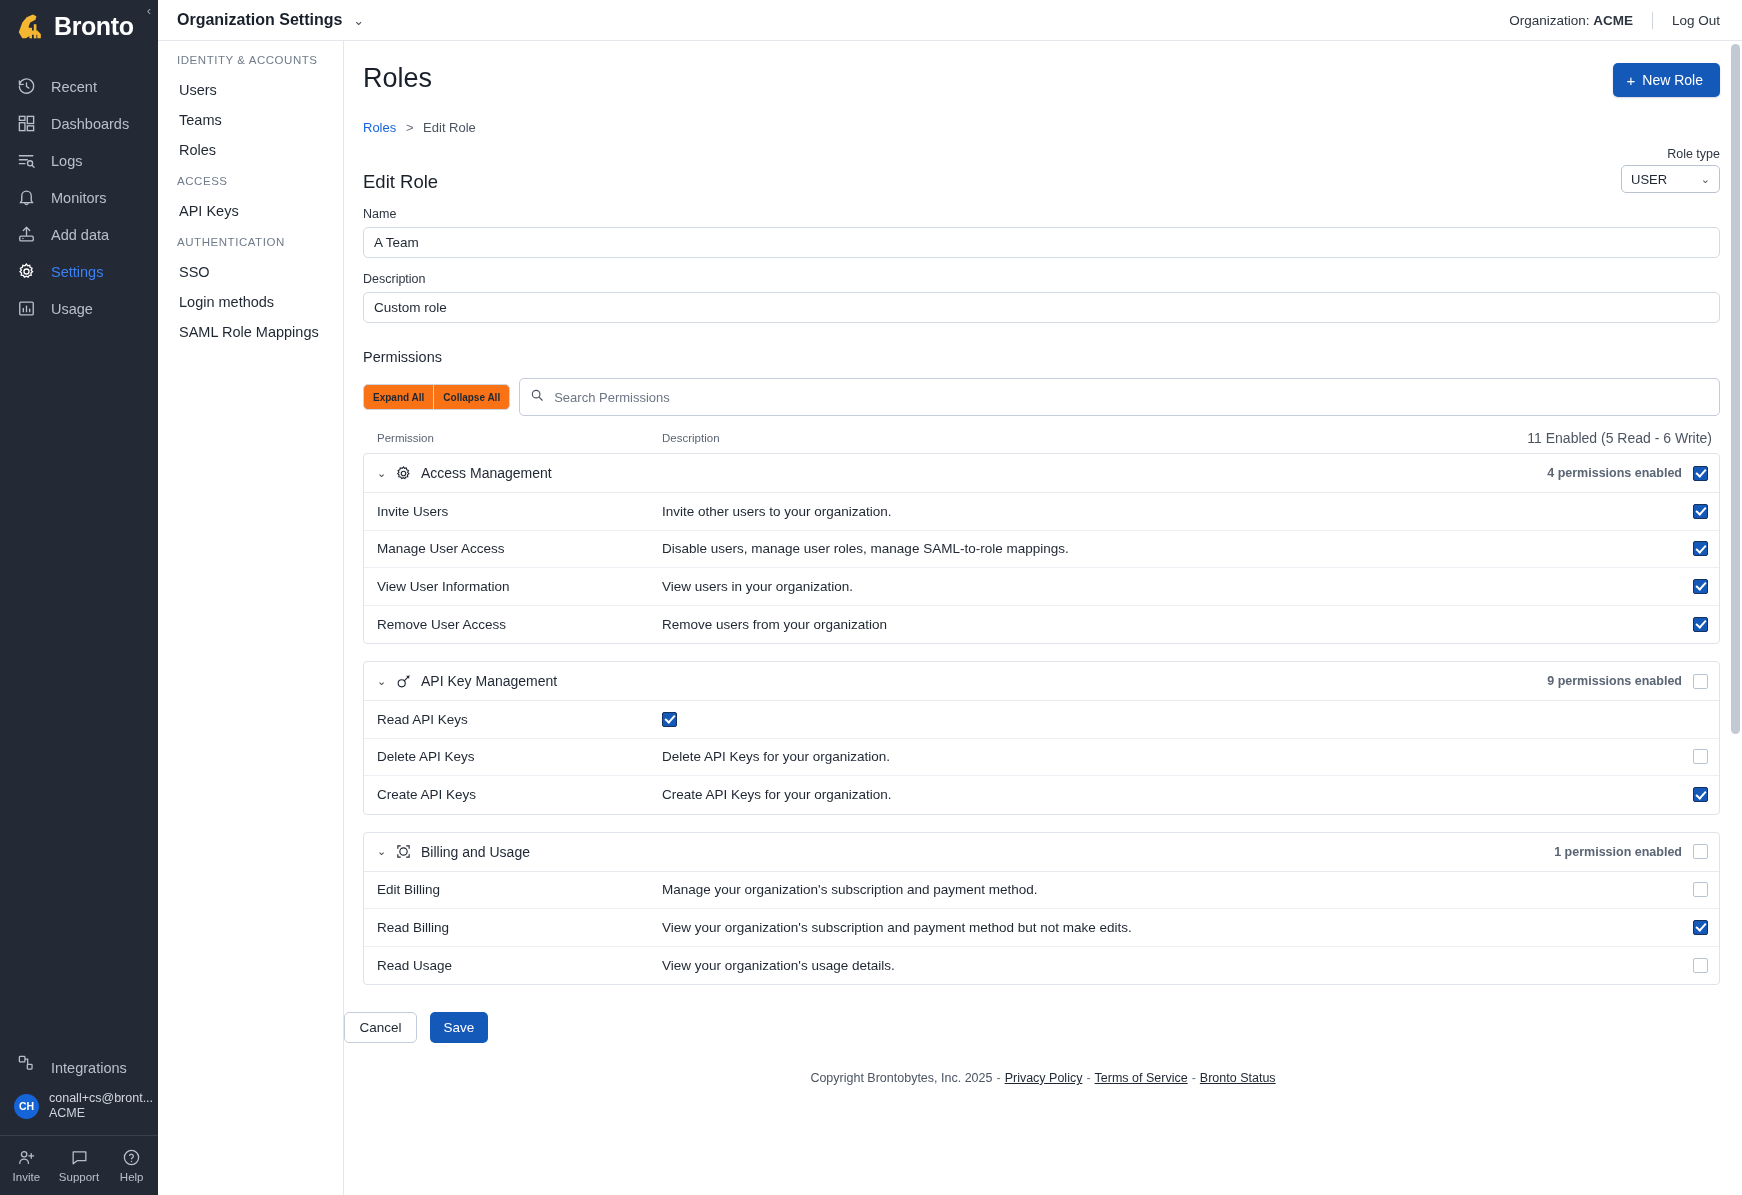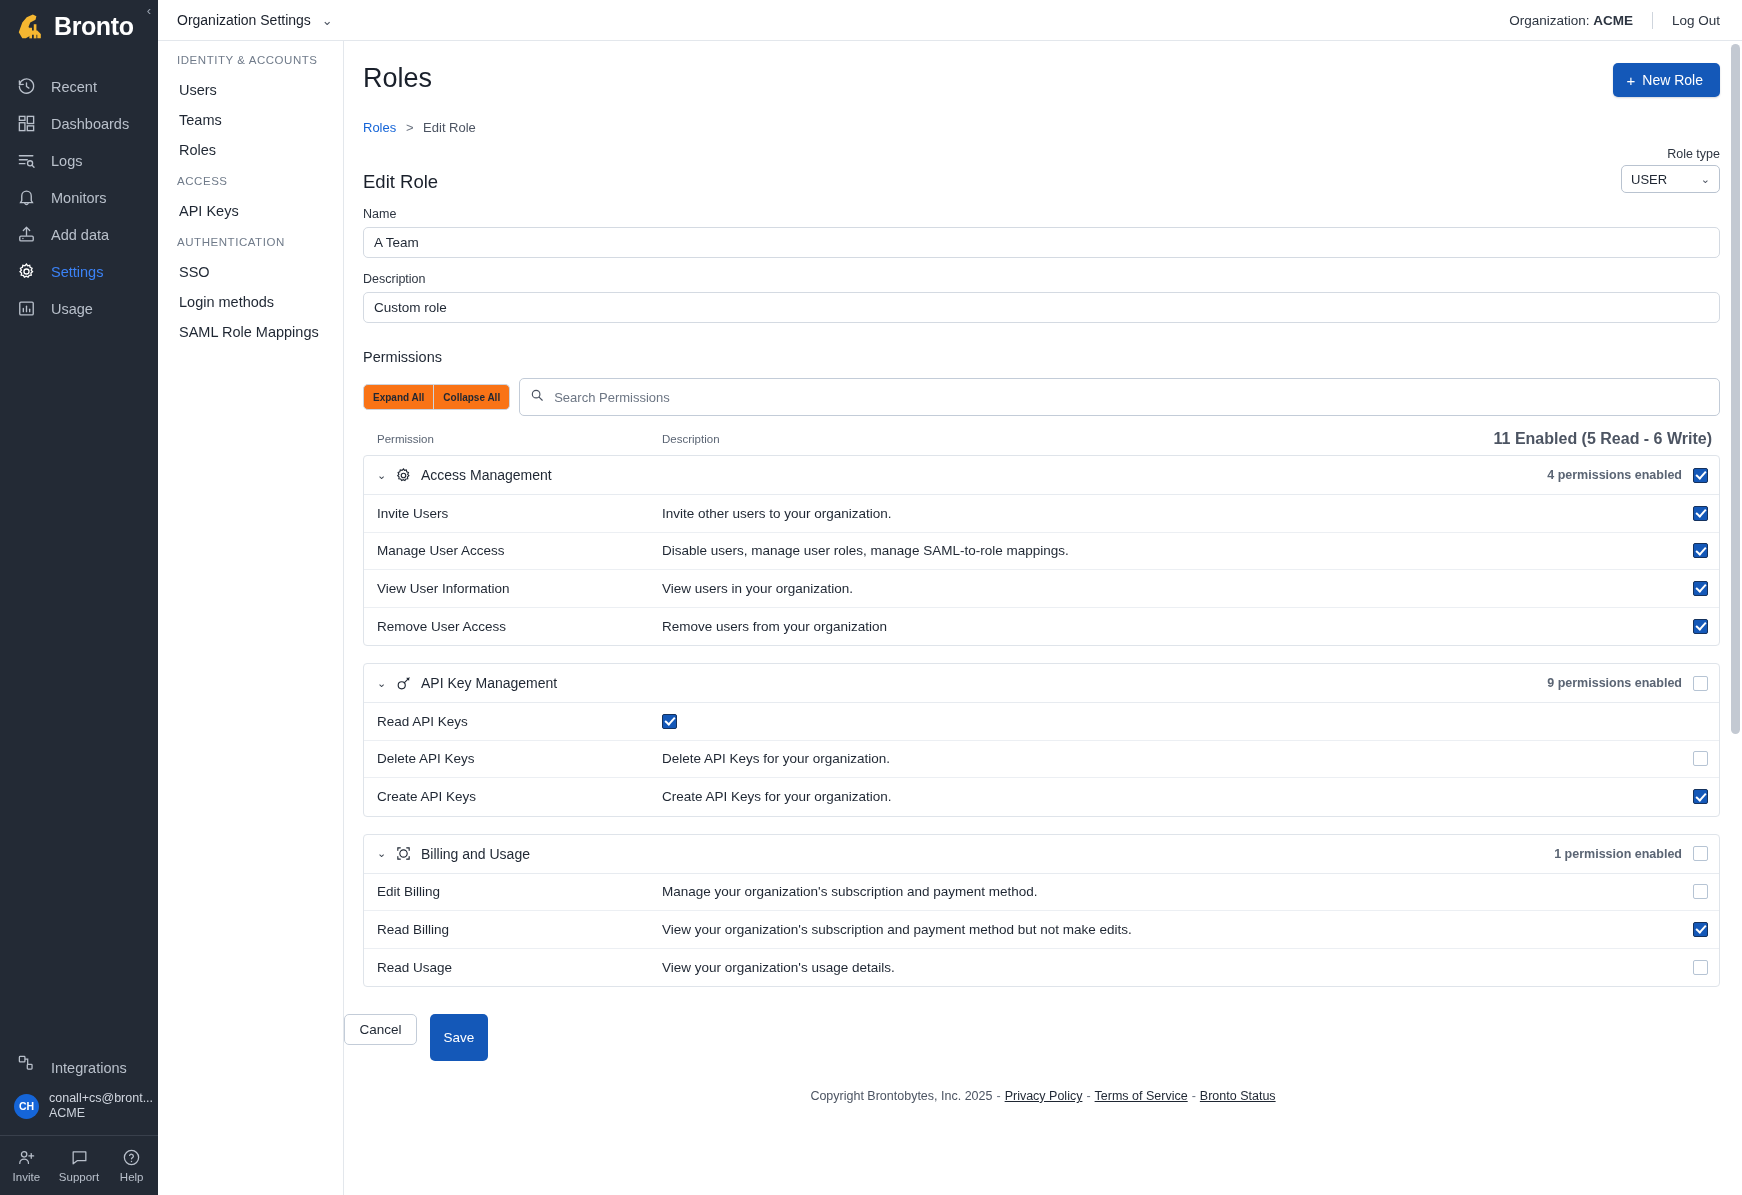--- a/index.html
+++ b/index.html
@@ -80,21 +80,21 @@
   }
 
   
   .main-wrap { flex: 1 1 auto; display: flex; flex-direction: column; min-width: 0; }
   .topbar {
     height: 41px; flex: 0 0 41px;
     border-bottom: 1px solid #e3e7ec;
     display: flex; align-items: center; background: #fff;
     padding-left: 19px; padding-right: 22px;
   }
-  .topbar-title { font-size: 14px; font-weight: 400; color: #1a202b; }
+  .topbar-title { font-size: 16px; font-weight: 700; color: #1a202b; }
   .chev-down { margin-left: 11px; color: #4a5260; font-size: 13px; }
   .topbar-right { margin-left: auto; display: flex; align-items: center; gap: 0; font-size: 13.5px; color: #3d4busy; }
   .org-label { font-size: 13.5px; color: #2d3541; }
   .org-label b { font-weight: 700; }
   .vdiv { width: 1px; height: 17px; background: #cfd5dd; margin: 0 19px; }
   .logout { font-size: 13.5px; color: #2d3541; cursor: pointer; }
 
   .scroller { flex: 1 1 auto; overflow: hidden; position: relative; background: #fff; }
   .page { padding: 0 0 0 0; }
 
@@ -153,21 +153,21 @@
     color: #1f2733; background: transparent;
   }
   .search-box input::placeholder { color: #6d7684; }
 
   .table-head {
     display: flex; align-items: center;
     padding: 14px 30px 7px 33px; font-size: 11.5px; color: #5b6574;
   }
   .th-perm { width: 285px; flex: 0 0 285px; }
   .th-desc { flex: 1 1 auto; }
-  .th-count { margin-left: auto; font-size: 16px; color: #4c5462; font-weight: bold; }
+  .th-count { margin-left: auto; font-size: 14px; color: #4c5462; }
 
   .groups { padding: 0 22px 0 19px; }
   .group { border: 1px solid #dfe4ea; border-radius: 4px; margin-bottom: 17px; background: #fff; }
   .grp-header {
     display: flex; align-items: center; height: 39px;
     padding: 0 11px 0 13px; border-bottom: 1px solid #e7ebf0; cursor: pointer;
   }
   .grp-caret { color: #3b434f; font-size: 11px; width: 12px; }
   .grp-icon { width: 17px; height: 17px; margin: 0 9px 0 6px; display: block; }
   .grp-title { font-size: 14px; color: #1f2733; }
@@ -194,21 +194,21 @@
 
   .form-actions {
     display: flex; gap: 13px;
     padding: 10px 22px 0 0;
   }
   .btn-cancel {
     height: 31px; min-width: 73px; border: 1px solid #c3ccd8; border-radius: 5px;
     background: #fff; font-size: 13.5px; font-family: inherit; color: #1f2733; cursor: pointer;
   }
   .btn-save {
-    height: 47px; min-width: 58px; border: none; border-radius: 5px;
+    height: 31px; min-width: 58px; border: none; border-radius: 5px;
     background: #1458b8; color: #fff; font-size: 13.5px; font-family: inherit; cursor: pointer;
   }
 
   .footer {
     text-align: center; font-size: 12.5px; color: #4c5462;
     padding: 28px 0 12px 0;
   }
   .footer a { color: #1f2733; text-decoration: underline; cursor: pointer; }
   .footer .dot { margin: 0 4px; color: #6b7380; }
 

